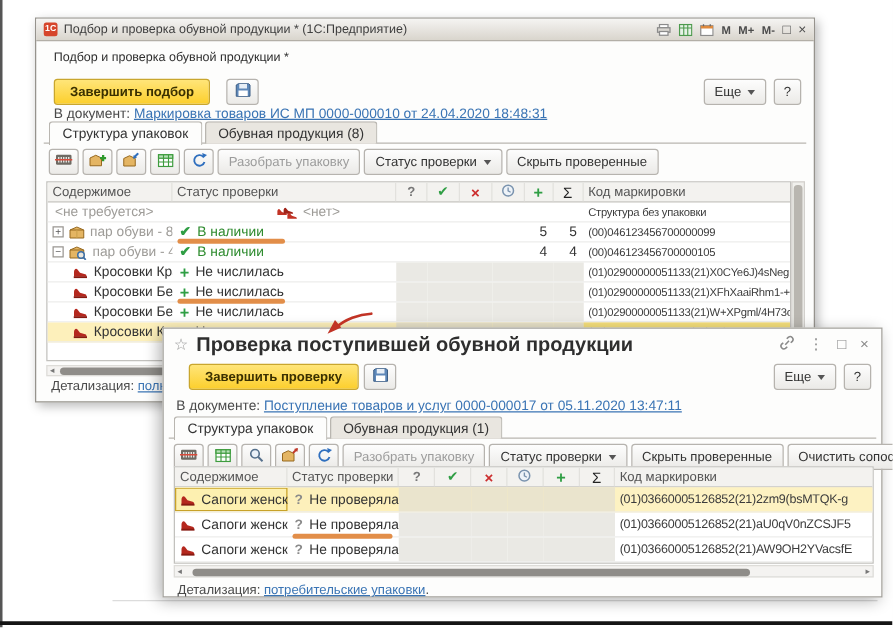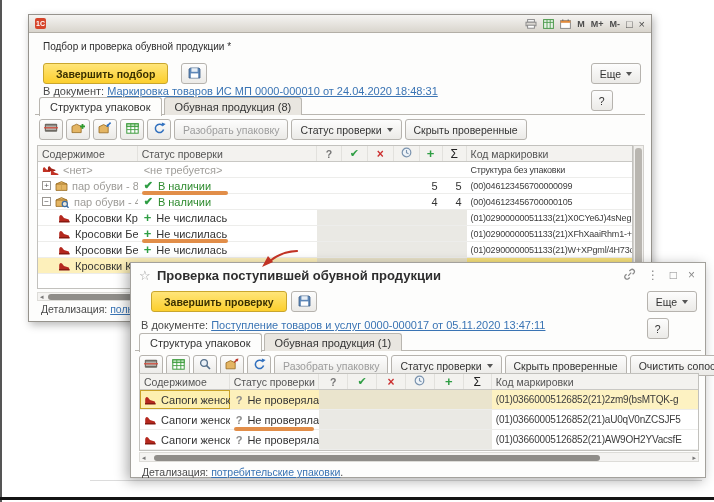--- a/index.html
+++ b/index.html
@@ -28,21 +28,21 @@
   .btn{position:relative;display:inline-flex;align-items:center;justify-content:center;height:21px;
        background:linear-gradient(#fdfdfd,#ebeae7);border:1px solid #b6b3ae;border-radius:3px;
        font-size:10.5px;color:#333;padding:0 8px;box-sizing:border-box;white-space:nowrap;}
   .btn.primary{background:linear-gradient(#ffe579,#fccf2d);border-color:#c9a62e;font-weight:bold;color:#3a3000;padding:0 12px;}
   .btn.disabled{color:#9c9c9c;}
   .btn.iconic{width:26px;padding:0;}
   .btn.help{width:22px;padding:0;}
   .caret{display:inline-block;width:0;height:0;border-left:3px solid transparent;border-right:3px solid transparent;
          border-top:4px solid #555;margin-left:5px;}
   .abs{position:absolute;}
-  .right-group{position:absolute;display:flex;gap:6px;flex-direction:column;}
+  .right-group{position:absolute;display:flex;gap:6px;}
 
   .doc-line{position:absolute;font-size:11px;color:#4a4a4a;white-space:nowrap;}
   a.lnk{color:#3a74b4;text-decoration:underline;cursor:pointer;}
 
   .tabs{position:absolute;display:flex;gap:2px;z-index:2;}
   .tab{height:17px;display:flex;align-items:center;padding:0 10px;font-size:11px;color:#333;
        border:1px solid #b9b6b0;border-bottom:none;border-radius:3px 3px 0 0;background:#e9e6e0;}
   .tab.active{background:#fdfdfc;height:18px;}
   .tabline{position:absolute;height:1px;background:#b9b6b0;z-index:1;}
 
@@ -76,36 +76,37 @@
   .marker{position:absolute;bottom:-2px;height:4px;border-radius:2px;z-index:3;opacity:.95;}
 
   .vscroll{position:absolute;width:11px;background:#f1f0ed;border:1px solid #d2d0cc;box-sizing:border-box;}
   .vthumb{position:absolute;left:1px;right:1px;top:2px;height:86%;background:#b9b6b0;border-radius:3px;}
   .hscroll{position:absolute;height:10px;background:#f4f3f1;border:1px solid #dddcd8;box-sizing:border-box;}
   .hthumb{position:absolute;top:1px;height:6px;background:#8f8d89;border-radius:3px;}
   .harrow{position:absolute;top:0;font-size:7px;color:#777;line-height:8px;}
 
   .footer-line{position:absolute;font-size:10.5px;color:#4a4a4a;white-space:nowrap;}
 
-  .wtitle{position:absolute;font-size:13px;font-weight:bold;color:#2e2e2e;white-space:nowrap;}
+  .wtitle{position:absolute;font-size:16px;font-weight:bold;color:#2e2e2e;white-space:nowrap;}
   .star{position:absolute;font-size:13px;color:#9a9a9a;}
   .ft-icons{position:absolute;display:flex;align-items:center;gap:11px;color:#8a8a8a;}
   .ft-icons .g{font-size:12px;line-height:12px;}
   #red-arrow{position:absolute;left:260px;top:247px;z-index:5;}
 </style>
 </head>
 <body>
 
 <div class="edge-left"></div>
 <div class="edge-bottom"></div>
 <div class="hairline"></div>
 
 <section class="window back-window">
   <header class="titlebar">
     <span class="app-logo">1С</span>
+    <span class="tb-title">Подбор и проверка обувной продукции * (1С:Предприятие)</span>
     <span class="tb-icons" id="back-tb-icons">
         <span class="tbi">
           <svg width="12" height="10" viewBox="0 0 12 10">
             <rect x="2.6" y="0.6" width="6.8" height="2.6" fill="#fff" stroke="#8b8b8b"></rect>
             <rect x="1" y="3.2" width="10" height="3.6" fill="#d9d6d0" stroke="#8b8b8b"></rect>
             <rect x="2.6" y="6.2" width="6.8" height="3" fill="#fff" stroke="#8b8b8b"></rect>
           </svg>
         </span>
         <span class="tbi">
           <svg width="11" height="10" viewBox="0 0 11 10">
@@ -220,38 +221,38 @@
           <span><svg width="11" height="11" viewBox="0 0 11 11">
               <circle cx="5.5" cy="5.5" r="4.3" fill="#eef3f8" stroke="#7a93ae" stroke-width="1.2"></circle>
               <path d="M5.5 2.9 V5.7 L7.5 6.8" fill="none" stroke="#7a93ae" stroke-width="1.1"></path>
             </svg></span>
         </div>
         <div class="gh-cell center h-plus" style="width: 23px;">+</div>
         <div class="gh-cell center h-sum" style="width: 24px;">Σ</div>
         <div class="gh-cell" style="width: 166px; border-right: none;">Код маркировки</div>
       </div>
       <div class="grid-row" style="height: 16px;">
+        <div class="cell" style="width: 180px; padding-left: 6px;">
+          <span class="muted">&lt;не требуется&gt;</span>
+        </div>
         <div class="cell" style="width: 100px; padding-left: 4px;">
           <span class="ico">
             <svg width="17" height="12" viewBox="0 0 17 12">
               <g transform="translate(0,1) scale(0.75)">
                 <path d="M1.2 9.2 V5.6 C1.2 3.3 2.9 2.1 4 3.6 L6 6.1 L10.8 7.6 L11.4 9.2 Z" fill="#c23325"></path>
               </g>
               <g transform="translate(5,0) scale(0.75)">
                 <path d="M1.2 9.2 V5.6 C1.2 3.3 2.9 2.1 4 3.6 L6 6.1 L10.8 7.6 L11.4 9.2 Z" fill="#a02318"></path>
               </g>
               <g transform="translate(8,4) scale(0.75)">
                 <path d="M1.2 9.2 V5.6 C1.2 3.3 2.9 2.1 4 3.6 L6 6.1 L10.8 7.6 L11.4 9.2 Z" fill="#c23325"></path>
               </g>
             </svg>
           </span>
           <span class="muted">&lt;нет&gt;</span>
-        </div>
-        <div class="cell" style="width: 180px; padding-left: 6px;">
-          <span class="muted">&lt;не требуется&gt;</span>
         </div>
         <div class="cell" style="width: 25px;"></div>
         <div class="cell" style="width: 26px;"></div>
         <div class="cell" style="width: 26px;"></div>
         <div class="cell" style="width: 26px;"></div>
         <div class="cell num" style="width: 23px;"></div>
         <div class="cell num" style="width: 24px;"></div>
         <div class="cell code muted" style="width: 166px;">Структура без упаковки</div>
       </div>
       <div class="grid-row" style="height: 16px;">

